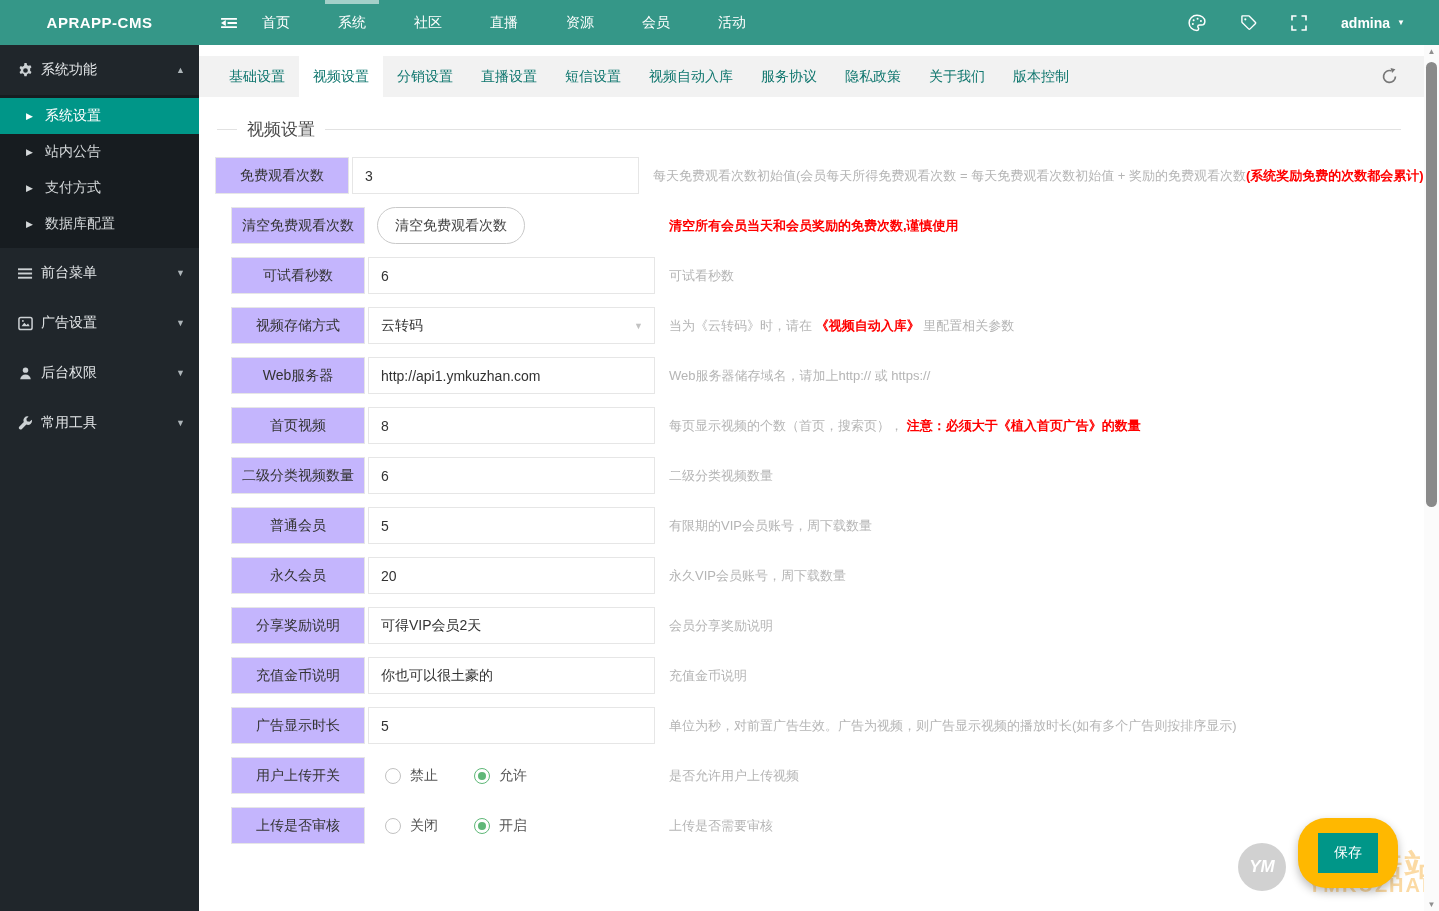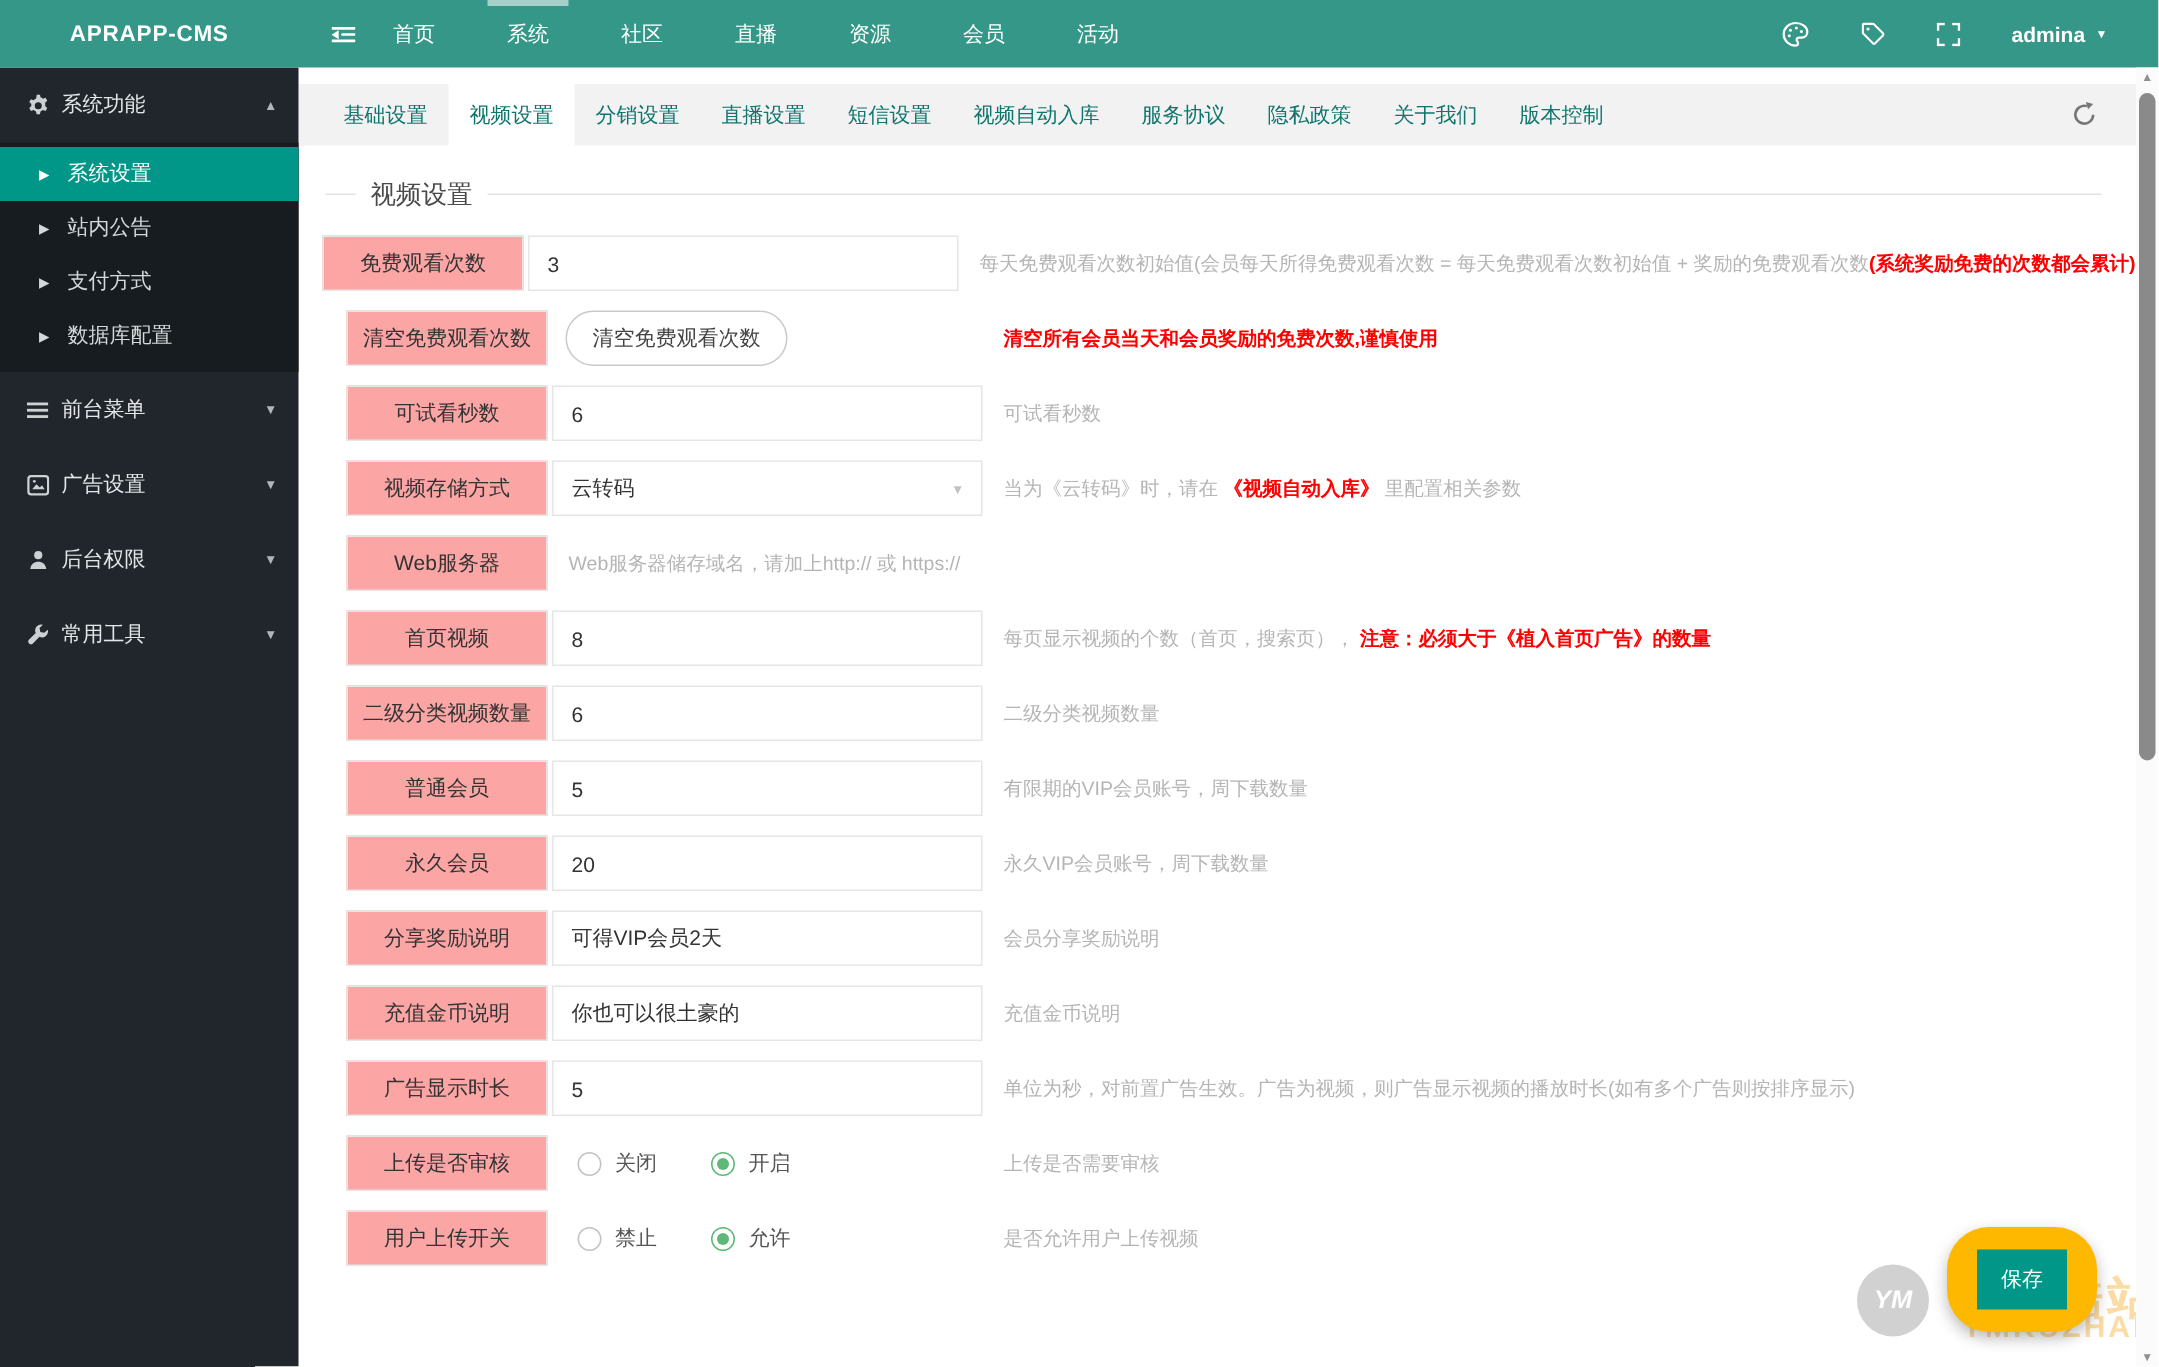--- a/index.html
+++ b/index.html
@@ -36,21 +36,21 @@
   .tab.active { background:#fff; height:50px; position:relative; z-index:2; }
   .refresh { position:absolute; right:41px; top:12px; width:17px; height:17px; color:#767676; cursor:pointer; }
 
   .content { padding-left:16px; }
   .sec { display:flex; align-items:center; margin:21px 38px 0 2px; color:#4a4a4a; font-size:17px; }
   .sec::before { content:""; width:20px; height:1px; background:#e2e2e2; margin-right:10px; }
   .sec::after { content:""; flex:1; height:1px; background:#e2e2e2; margin-left:10px; }
 
   .row { display:flex; align-items:center; margin-top:16px; height:37px; }
   .row + .row { margin-top:13px;padding-left:16px; }
-  .lbl { width:134px; height:37px; border:1px solid #e6e6e6; display:flex; align-items:center; justify-content:center; font-size:14px; color:#333; flex:none; background:#fca5a5; }
+  .lbl { width:134px; height:37px; border:1px solid #e6e6e6; display:flex; align-items:center; justify-content:center; font-size:14px; color:#333; flex:none; background:#c4b5fd; }
   .ctrl { margin-left:3px; width:287px; position:relative; flex:none; display:flex; align-items:center; }
   .txt { width:287px; height:37px; border:1px solid #e6e6e6; padding:0 12px; font-size:14px; color:#333; font-family:inherit; outline:none; background:#fff; }
   .sel-caret { position:absolute; right:12px; top:14px; color:#c2c2c2; font-size:9px; pointer-events:none; }
   .ctrl.btns { padding-left:9px; gap:11px; }
   .rbtn { height:37px; padding:0 17px; border:1px solid #c9c9c9; border-radius:19px; background:#fff; font-size:14px; color:#444; cursor:pointer; font-family:inherit; flex:none; }
   .ctrl.radios { padding-left:17px; gap:36px; }
   .radio { display:flex; align-items:center; gap:9px; font-size:14px; color:#555; cursor:pointer; }
   .rdot { width:16px; height:16px; border-radius:50%; border:1px solid #c2c2c2; position:relative; background:#fff; flex:none; }
   .radio.checked .rdot { border-color:#5FB878; }
   .radio.checked .rdot::after { content:""; position:absolute; left:3px; top:3px; right:3px; bottom:3px; border-radius:50%; background:#5FB878; }
@@ -228,20 +228,23 @@
       <div class="row">
         <div class="lbl">视频存储方式</div>
         <div class="ctrl">
           <input class="txt" value="云转码" style="">
           <span class="sel-caret">▼</span>
         </div>
         <div class="hint"><span>当为《云转码》时，请在 </span><span class="red-bold">《视频自动入库》</span><span> 里配置相关参数</span></div>
       </div>
       <div class="row">
         <div class="lbl">Web服务器</div>
+        <div class="ctrl">
+          <input class="txt" value="http://api1.ymkuzhan.com" style="">
+        </div>
         <div class="hint"><span>Web服务器储存域名，请加上http:// 或 https://</span></div>
       </div>
       <div class="row">
         <div class="lbl">首页视频</div>
         <div class="ctrl">
           <input class="txt" value="8" style="">
         </div>
         <div class="hint"><span>每页显示视频的个数（首页，搜索页）， </span><span class="red-bold">注意：必须大于《植入首页广告》的数量</span></div>
       </div>
       <div class="row">
@@ -278,49 +281,49 @@
           <input class="txt" value="你也可以很土豪的" style="">
         </div>
         <div class="hint"><span>充值金币说明</span></div>
       </div>
       <div class="row">
         <div class="lbl">广告显示时长</div>
         <div class="ctrl">
           <input class="txt" value="5" style="">
         </div>
         <div class="hint"><span>单位为秒，对前置广告生效。广告为视频，则广告显示视频的播放时长(如有多个广告则按排序显示)</span></div>
+      </div>
+      <div class="row">
+        <div class="lbl">用户上传开关</div>
+        <div class="ctrl radios">
+          <span class="radio">
+            <span class="rdot"></span>
+            <span>禁止</span>
+          </span>
+          <span class="radio checked">
+            <span class="rdot"></span>
+            <span>允许</span>
+          </span>
+        </div>
+        <div class="hint"><span>是否允许用户上传视频</span></div>
       </div>
       <div class="row">
         <div class="lbl">上传是否审核</div>
         <div class="ctrl radios">
           <span class="radio">
             <span class="rdot"></span>
             <span>关闭</span>
           </span>
           <span class="radio checked">
             <span class="rdot"></span>
             <span>开启</span>
           </span>
         </div>
         <div class="hint"><span>上传是否需要审核</span></div>
       </div>
-      <div class="row">
-        <div class="lbl">用户上传开关</div>
-        <div class="ctrl radios">
-          <span class="radio">
-            <span class="rdot"></span>
-            <span>禁止</span>
-          </span>
-          <span class="radio checked">
-            <span class="rdot"></span>
-            <span>允许</span>
-          </span>
-        </div>
-        <div class="hint"><span>是否允许用户上传视频</span></div>
-      </div>
     </div>
 
   <div class="wm-circle">YM</div>
   <div class="wm-cn">亿码酷站</div>
   <div class="wm-en">YMKUZHAN</div>
   <div class="save-wrap">
     <button class="save-btn">保存</button>
   </div>
 </div>
 

